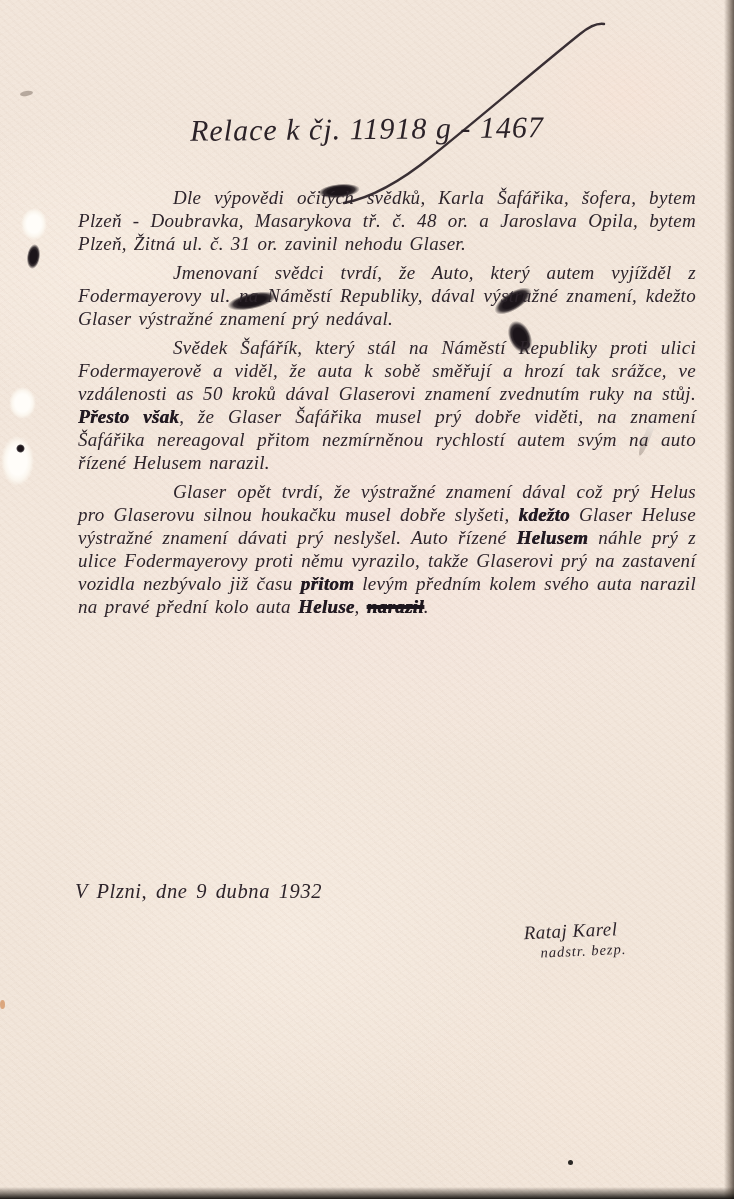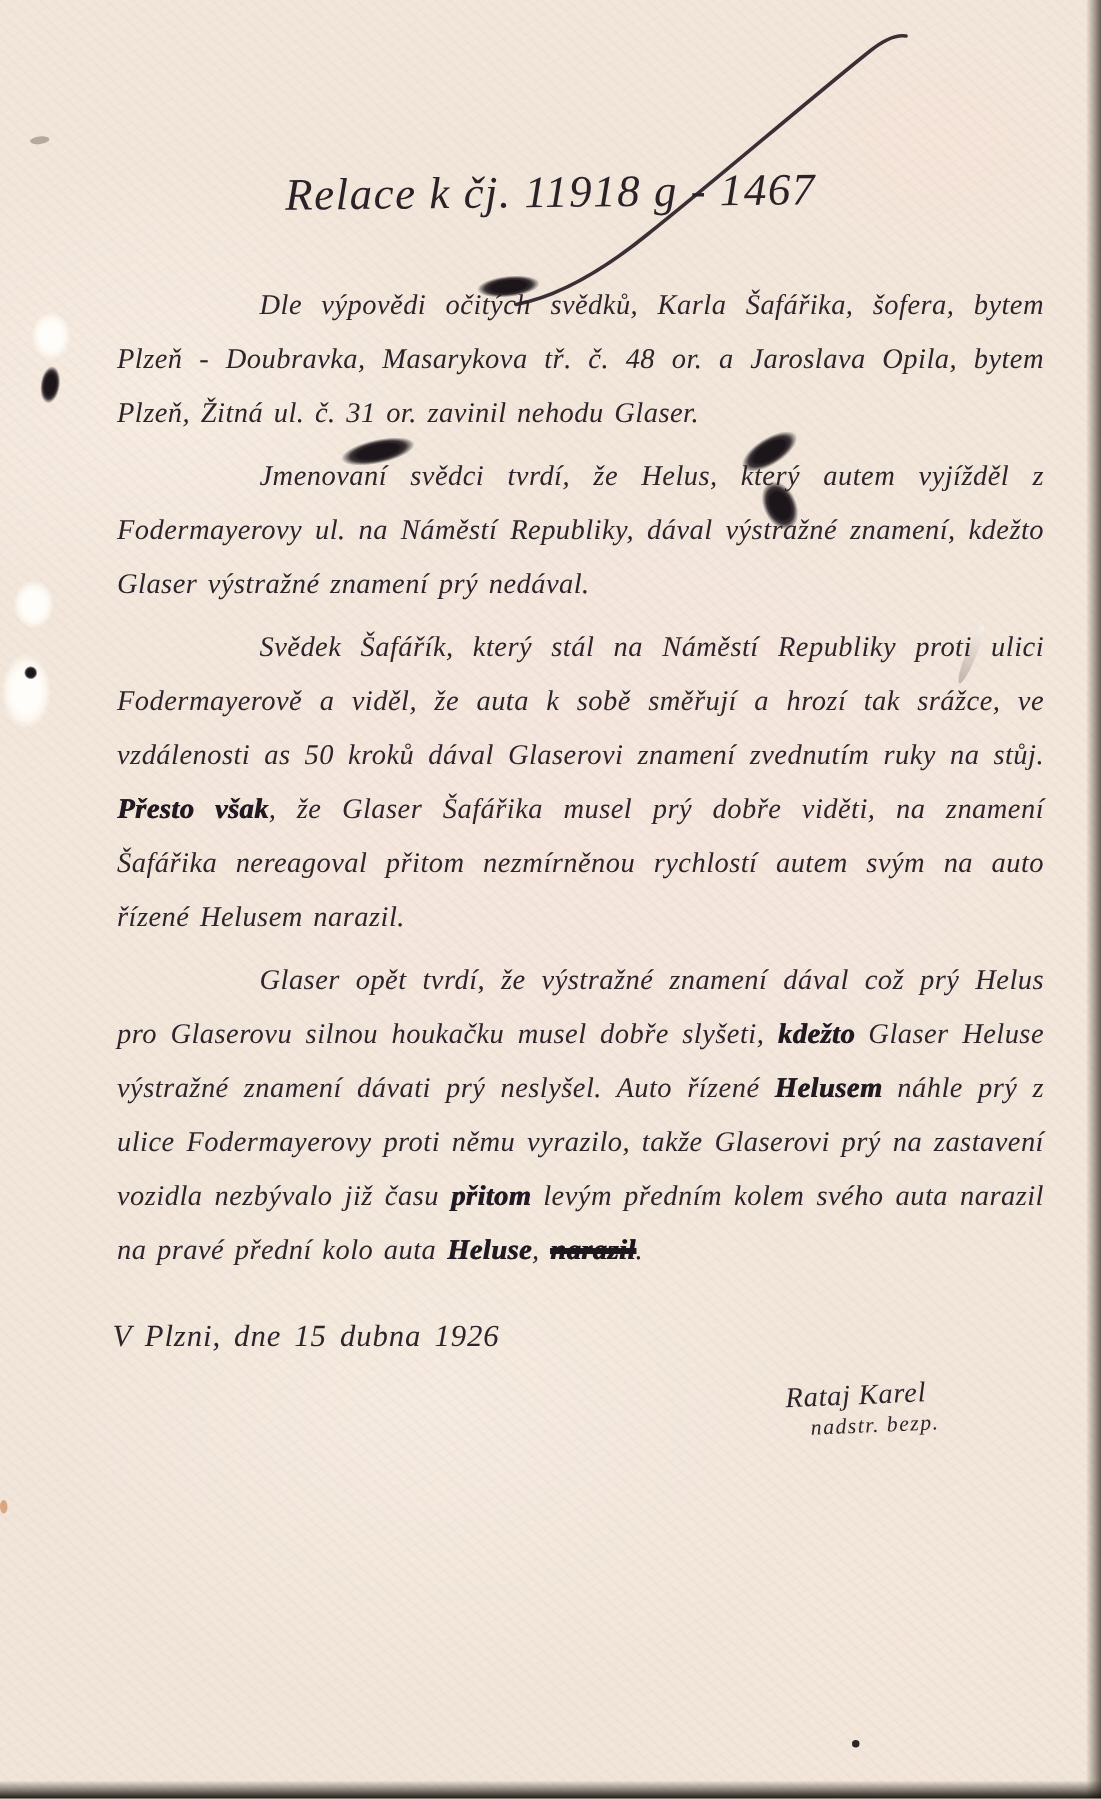--- a/index.html
+++ b/index.html
@@ -35,21 +35,21 @@
 
   .title{
     position:absolute;top:112px;left:0;right:0;margin:0;
     text-align:center;font-weight:normal;
     font-size:30px;letter-spacing:1px;
     transform:rotate(-0.6deg);
     color:#2b2228;
   }
   .body-text{
     position:absolute;left:78px;top:186px;width:618px;
-    font-size:19px;line-height:36px;
+    font-size:19px;line-height:23px;
     letter-spacing:0.3px;word-spacing:2px;
     text-align:justify;
   }
   .para{margin:0 0 6px 0;text-indent:95px;}
   .seg-normal{}
   .seg-bold{font-weight:bold;color:#211921;text-shadow:0.5px 0 0 currentColor;}
   .seg-strike{font-weight:bold;color:#1d161d;
     text-decoration:line-through;text-decoration-thickness:4px;
     text-shadow:0.5px 0 0 currentColor;margin-top:12px;}
   .dateline{
@@ -105,26 +105,26 @@
   <div class="ink-blot blot-tick"></div>
   <div class="scratch"></div>
   <div class="speck-grey"></div>
   <div class="dot-bottom"></div>
   <div class="speck-orange"></div>
 
   <h1 class="title">Relace k čj. 11918 g - 1467</h1>
 
   <div class="body-text">
       <p class="para"><span class="seg-normal">Dle výpovědi očitých svědků, Karla Šafářika, šofera, bytem Plzeň - Doubravka, Masarykova tř. č. 48 or. a Jaroslava Opila, bytem Plzeň, Žitná ul. č. 31 or. zavinil nehodu Glaser.</span></p>
-      <p class="para"><span class="seg-normal">Jmenovaní svědci tvrdí, že Helus, který autem vyjížděl z Fodermayerovy ul. na Náměstí Republiky, dával výstražné znamení, kdežto Glaser výstražné znamení prý nedával.</span></p>
+      <p class="para"><span class="seg-normal">Jmenovaní svědci tvrdí, že Auto, který autem vyjížděl z Fodermayerovy ul. na Náměstí Republiky, dával výstražné znamení, kdežto Glaser výstražné znamení prý nedával.</span></p>
       <p class="para"><span class="seg-normal">Svědek Šafářík, který stál na Náměstí Republiky proti ulici Fodermayerově a viděl, že auta k sobě směřují a hrozí tak srážce, ve vzdálenosti as 50 kroků dával Glaserovi znamení zvednutím ruky na stůj. </span><span class="seg-bold">Přesto však</span><span class="seg-normal">, že Glaser Šafářika musel prý dobře viděti, na znamení Šafářika nereagoval přitom nezmírněnou rychlostí autem svým na auto řízené Helusem narazil.</span></p>
       <p class="para"><span class="seg-normal">Glaser opět tvrdí, že výstražné znamení dával což prý Helus pro Glaserovu silnou houkačku musel dobře slyšeti, </span><span class="seg-bold">kdežto</span><span class="seg-normal"> Glaser Heluse výstražné znamení dávati prý neslyšel. Auto řízené </span><span class="seg-bold">Helusem</span><span class="seg-normal"> náhle prý z ulice Fodermayerovy proti němu vyrazilo, takže Glaserovi prý na zastavení vozidla nezbývalo již času </span><span class="seg-bold">přitom</span><span class="seg-normal"> levým předním kolem svého auta narazil na pravé přední kolo auta </span><span class="seg-bold">Heluse</span><span class="seg-normal">, </span><span class="seg-strike">narazil</span><span class="seg-normal">.</span></p>
     </div>
 
-  <div class="dateline">V Plzni, dne 15 dubna 1926</div>
+  <div class="dateline">V Plzni, dne 9 dubna 1932</div>
 
   <div class="signature">
     <div class="signature-name">Rataj Karel</div>
     <div class="signature-title">nadstr. bezp.</div>
   </div>
 
   <div class="edge-right"></div>
   <div class="edge-bottom"></div>
 </div>
 

